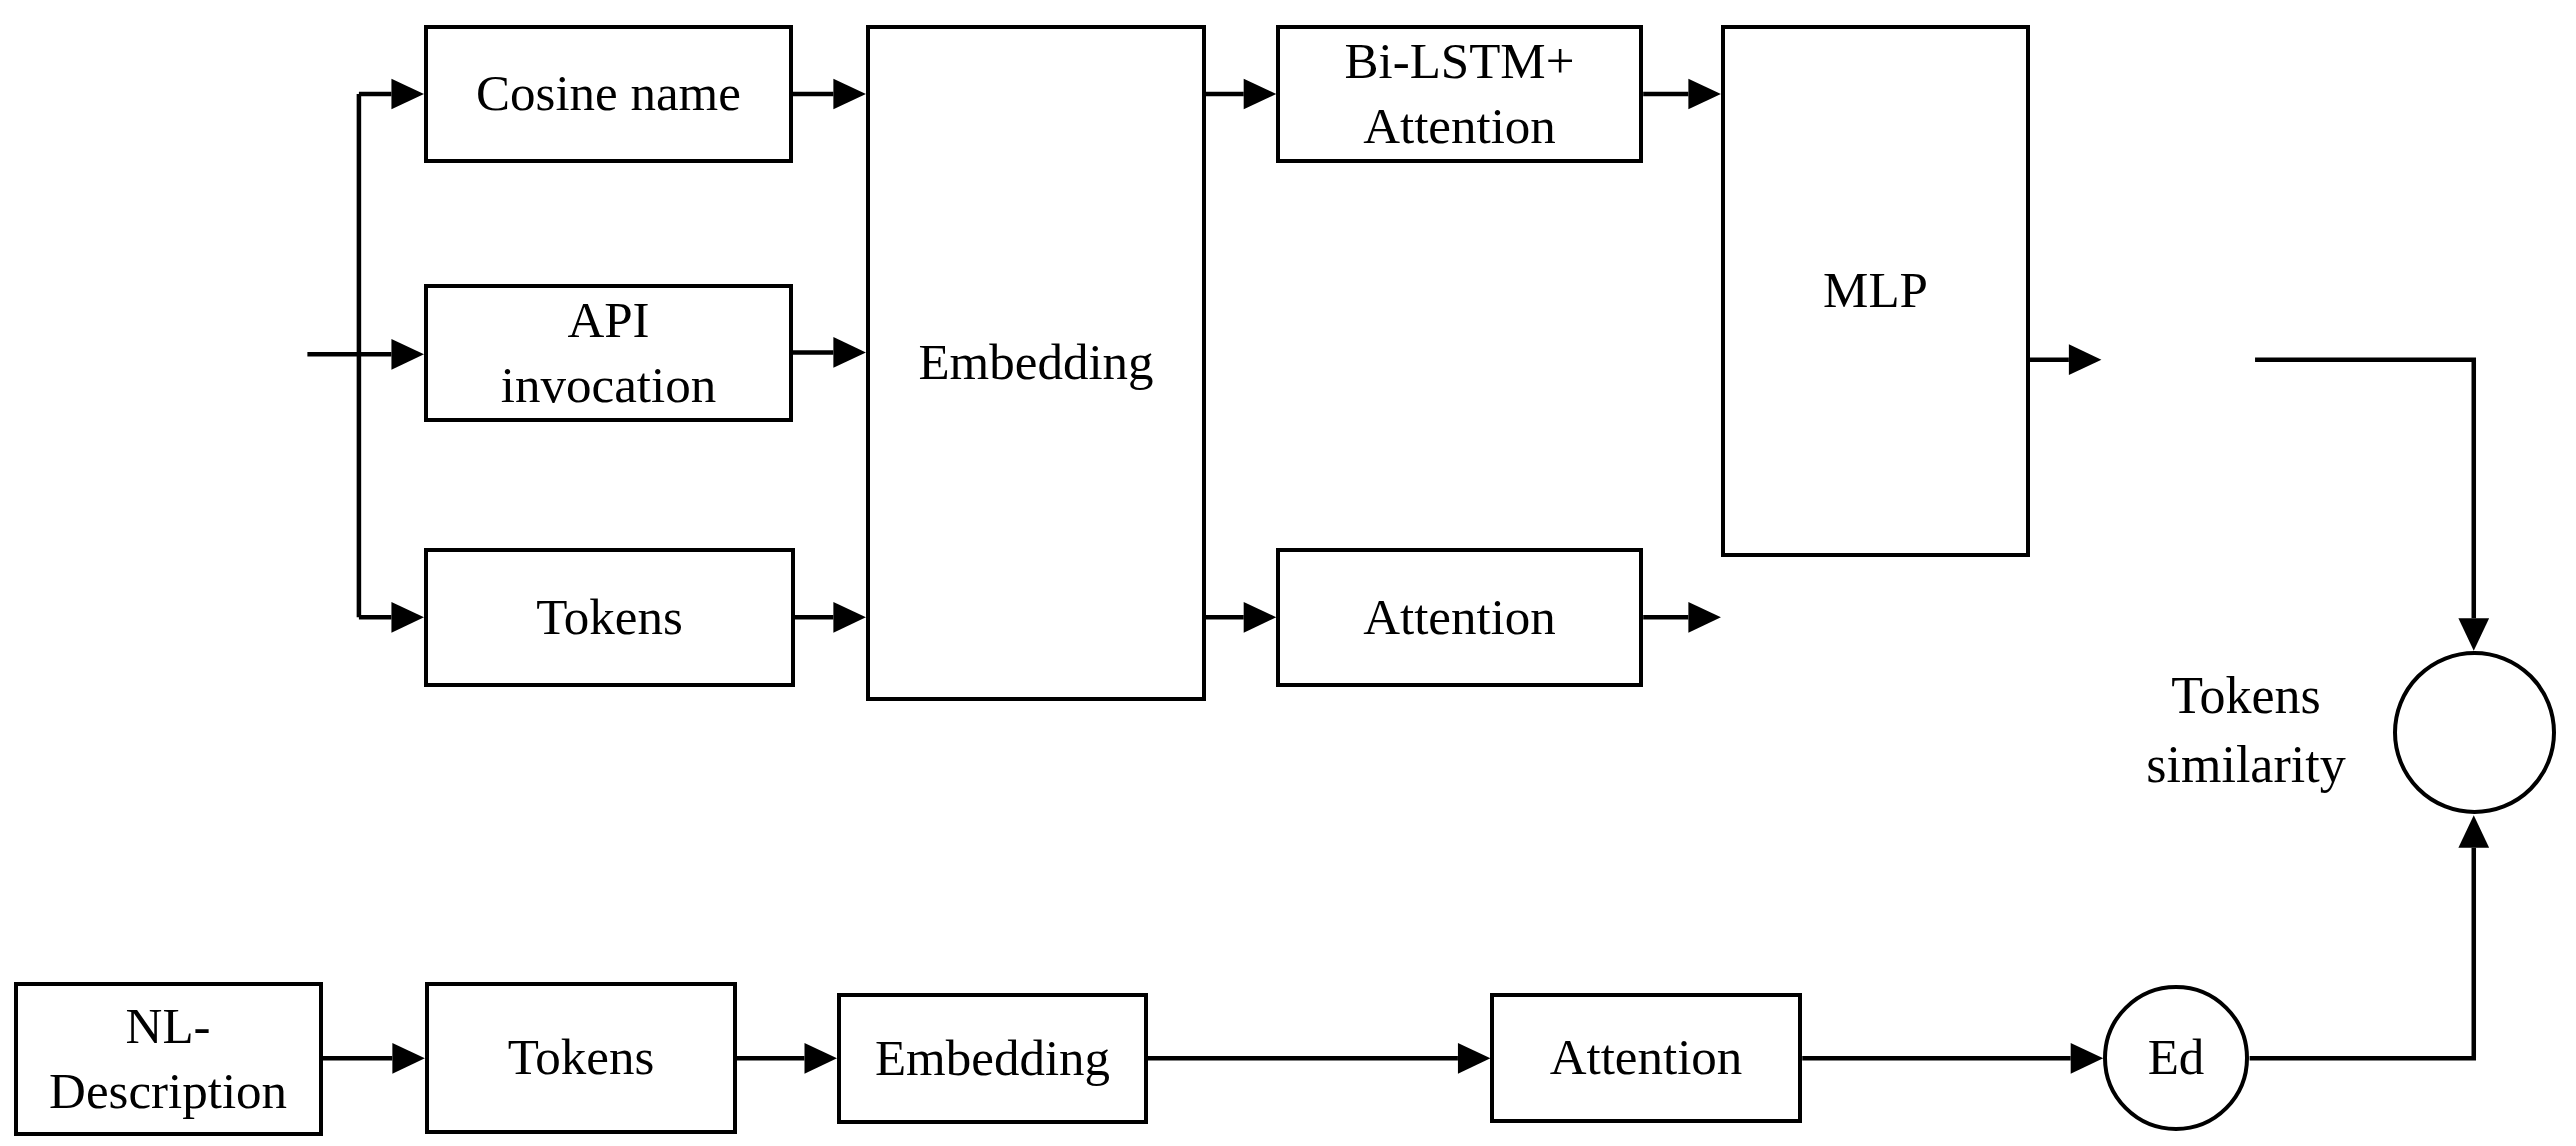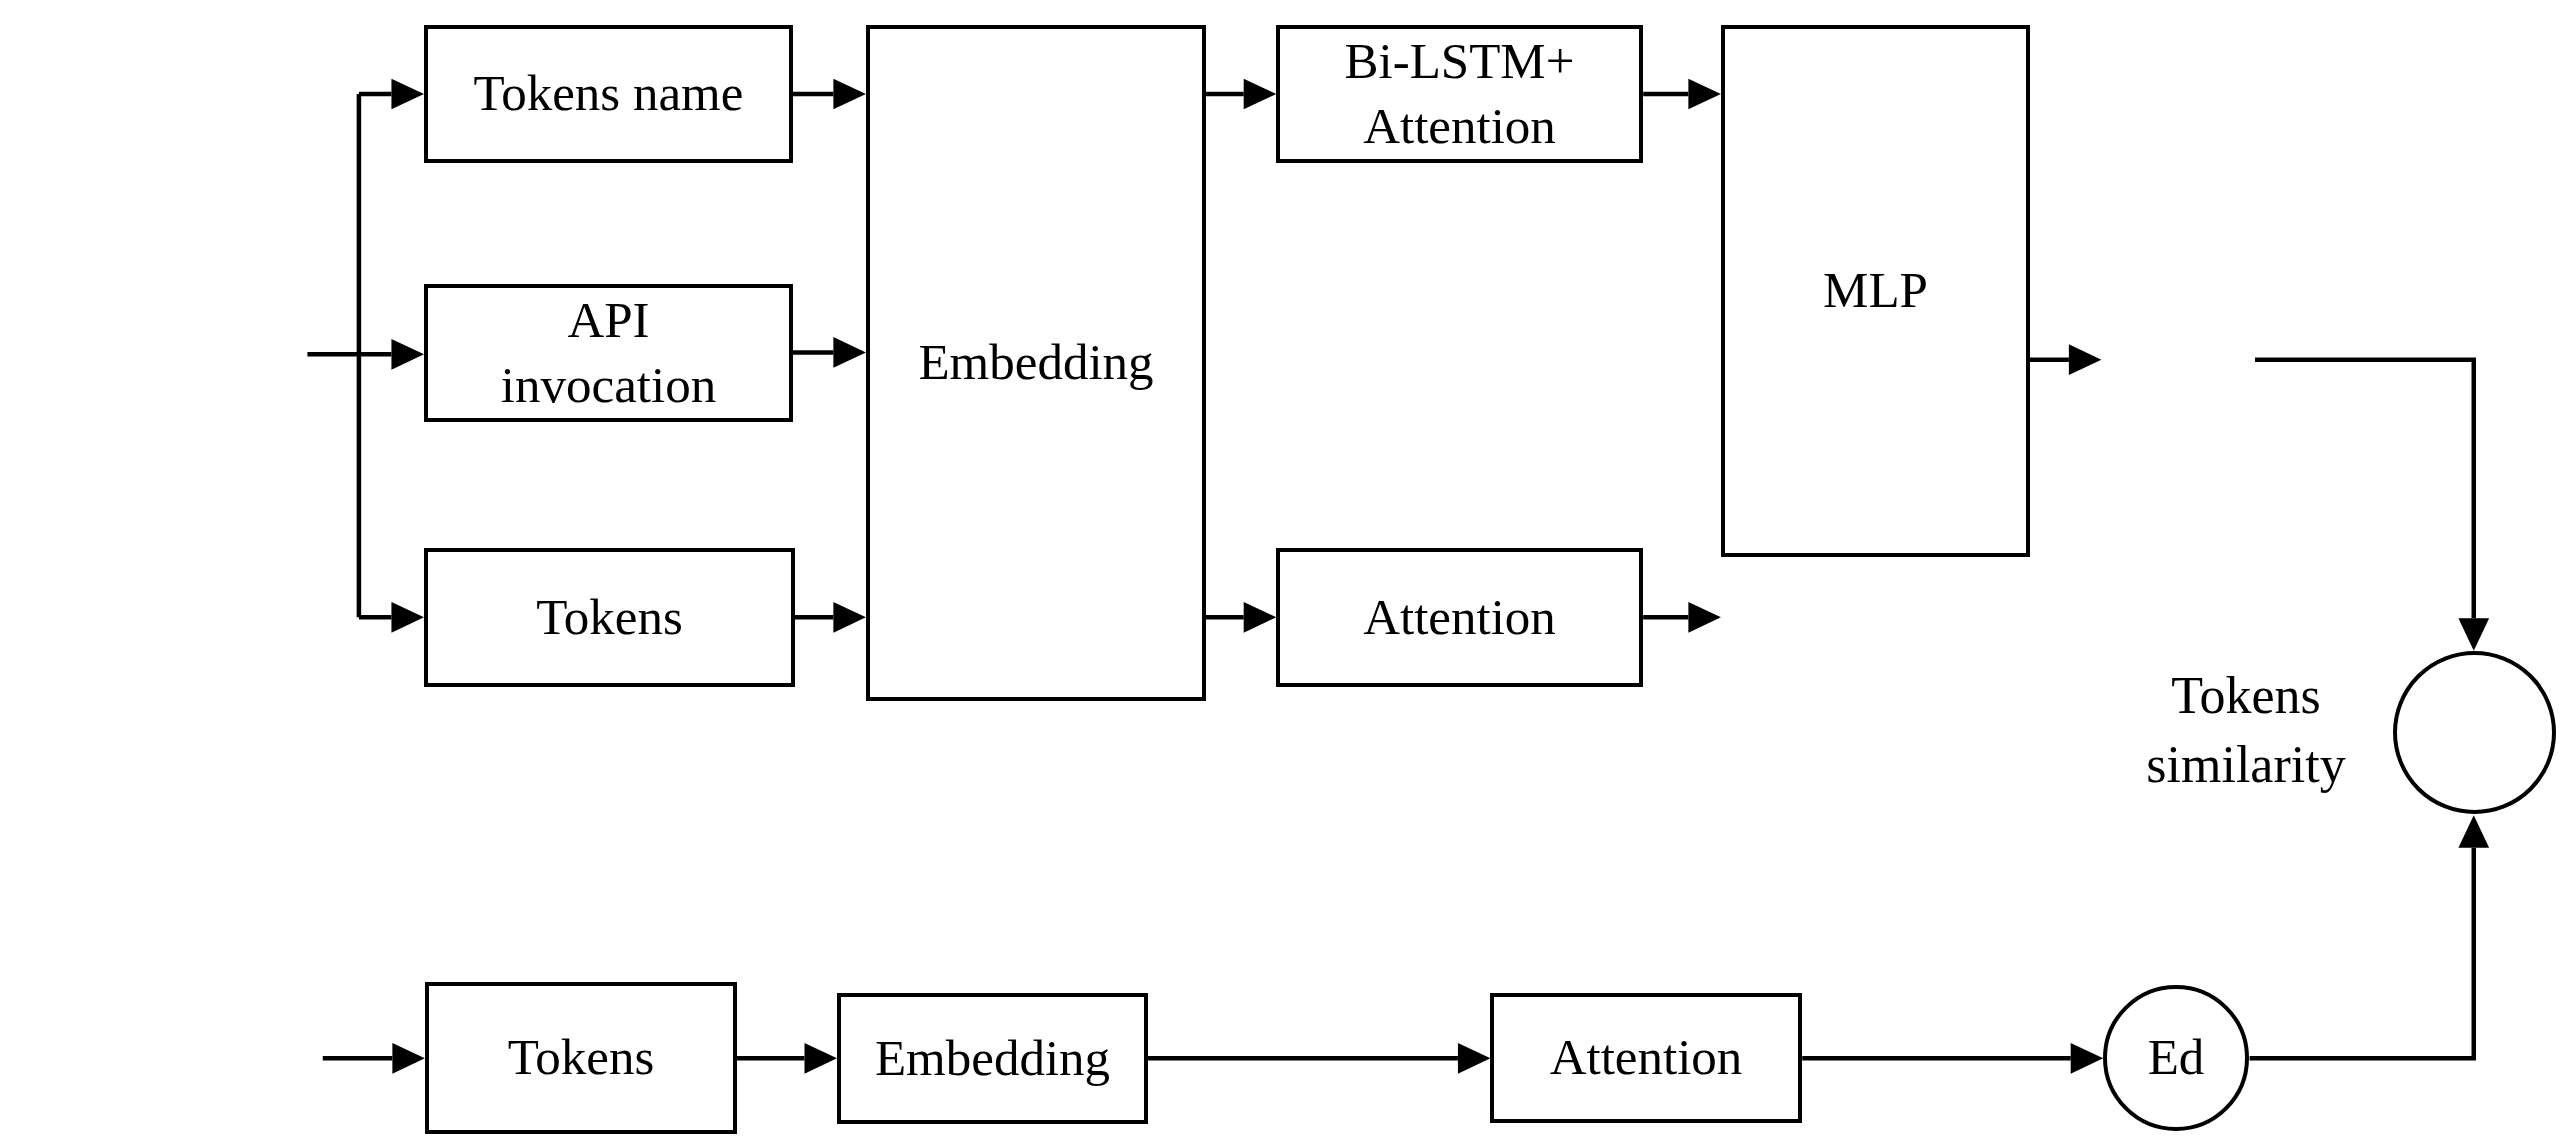--- a/index.html
+++ b/index.html
@@ -159,33 +159,35 @@
       <line x1="1994" y1="1171" x2="2291" y2="1171"></line>
       <polygon points="2327,1171 2291,1154 2291,1188"></polygon>
     </g>
 
     <g>
       <polyline points="2489,1171 2737,1171 2737,938"></polyline>
       <polygon points="2737,902 2720,938 2754,938"></polygon>
     </g>
   </svg>
 
-  <div class="node" id="node-method-name">Tokens name</div>
+  <div class="node" id="node-method-name">Cosine name</div>
   <div class="node" id="node-api-invocation">API
 invocation</div>
   <div class="node" id="node-tokens-code">Tokens</div>
   <div class="node" id="node-embedding-code">Embedding</div>
   <div class="node" id="node-bilstm">Bi-LSTM+
 Attention</div>
   <div class="node" id="node-attention-code">Attention</div>
   <div class="node" id="node-mlp">MLP</div>
 
   <div class="node circle" id="node-cosine"></div>
   <div class="floating-label" id="label-cosine">Tokens
 similarity</div>
 
+  <div class="node" id="node-nl-description">NL-
+Description</div>
   <div class="node" id="node-tokens-nl">Tokens</div>
   <div class="node" id="node-embedding-nl">Embedding</div>
   <div class="node" id="node-attention-nl">Attention</div>
   <div class="node circle" id="node-ed">Ed</div>
 
 </div>
 
 
 </body></html>

